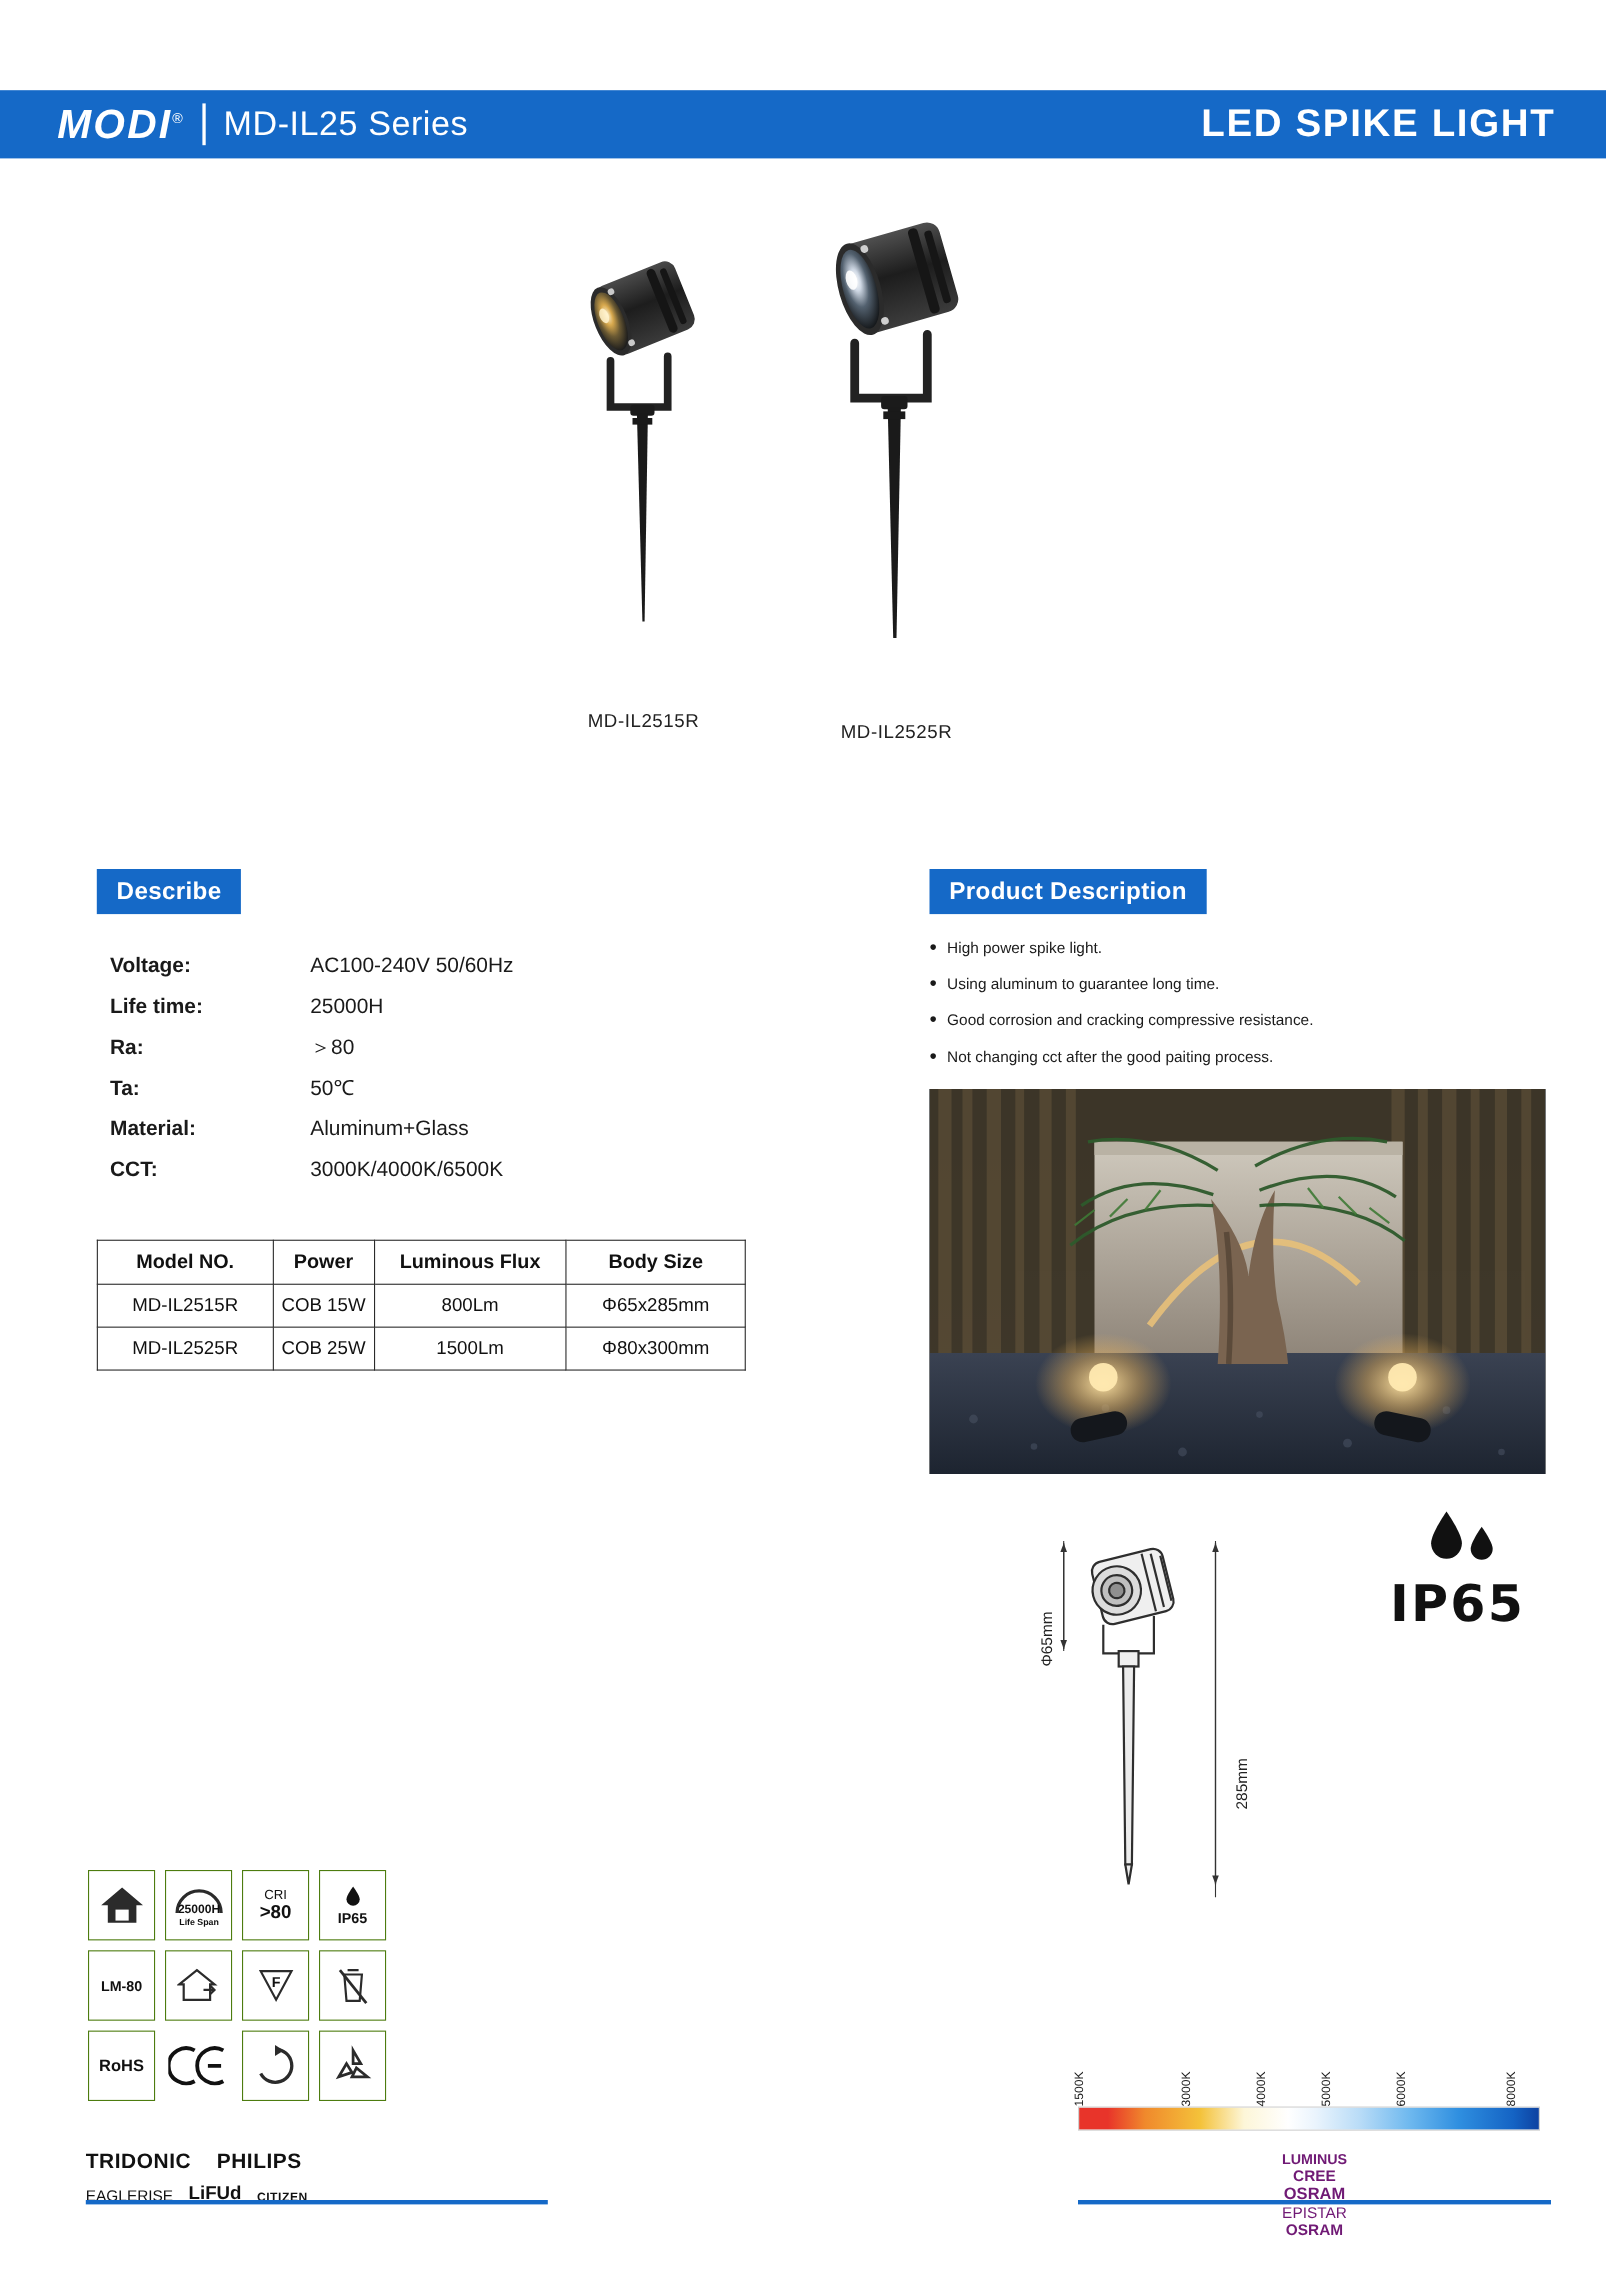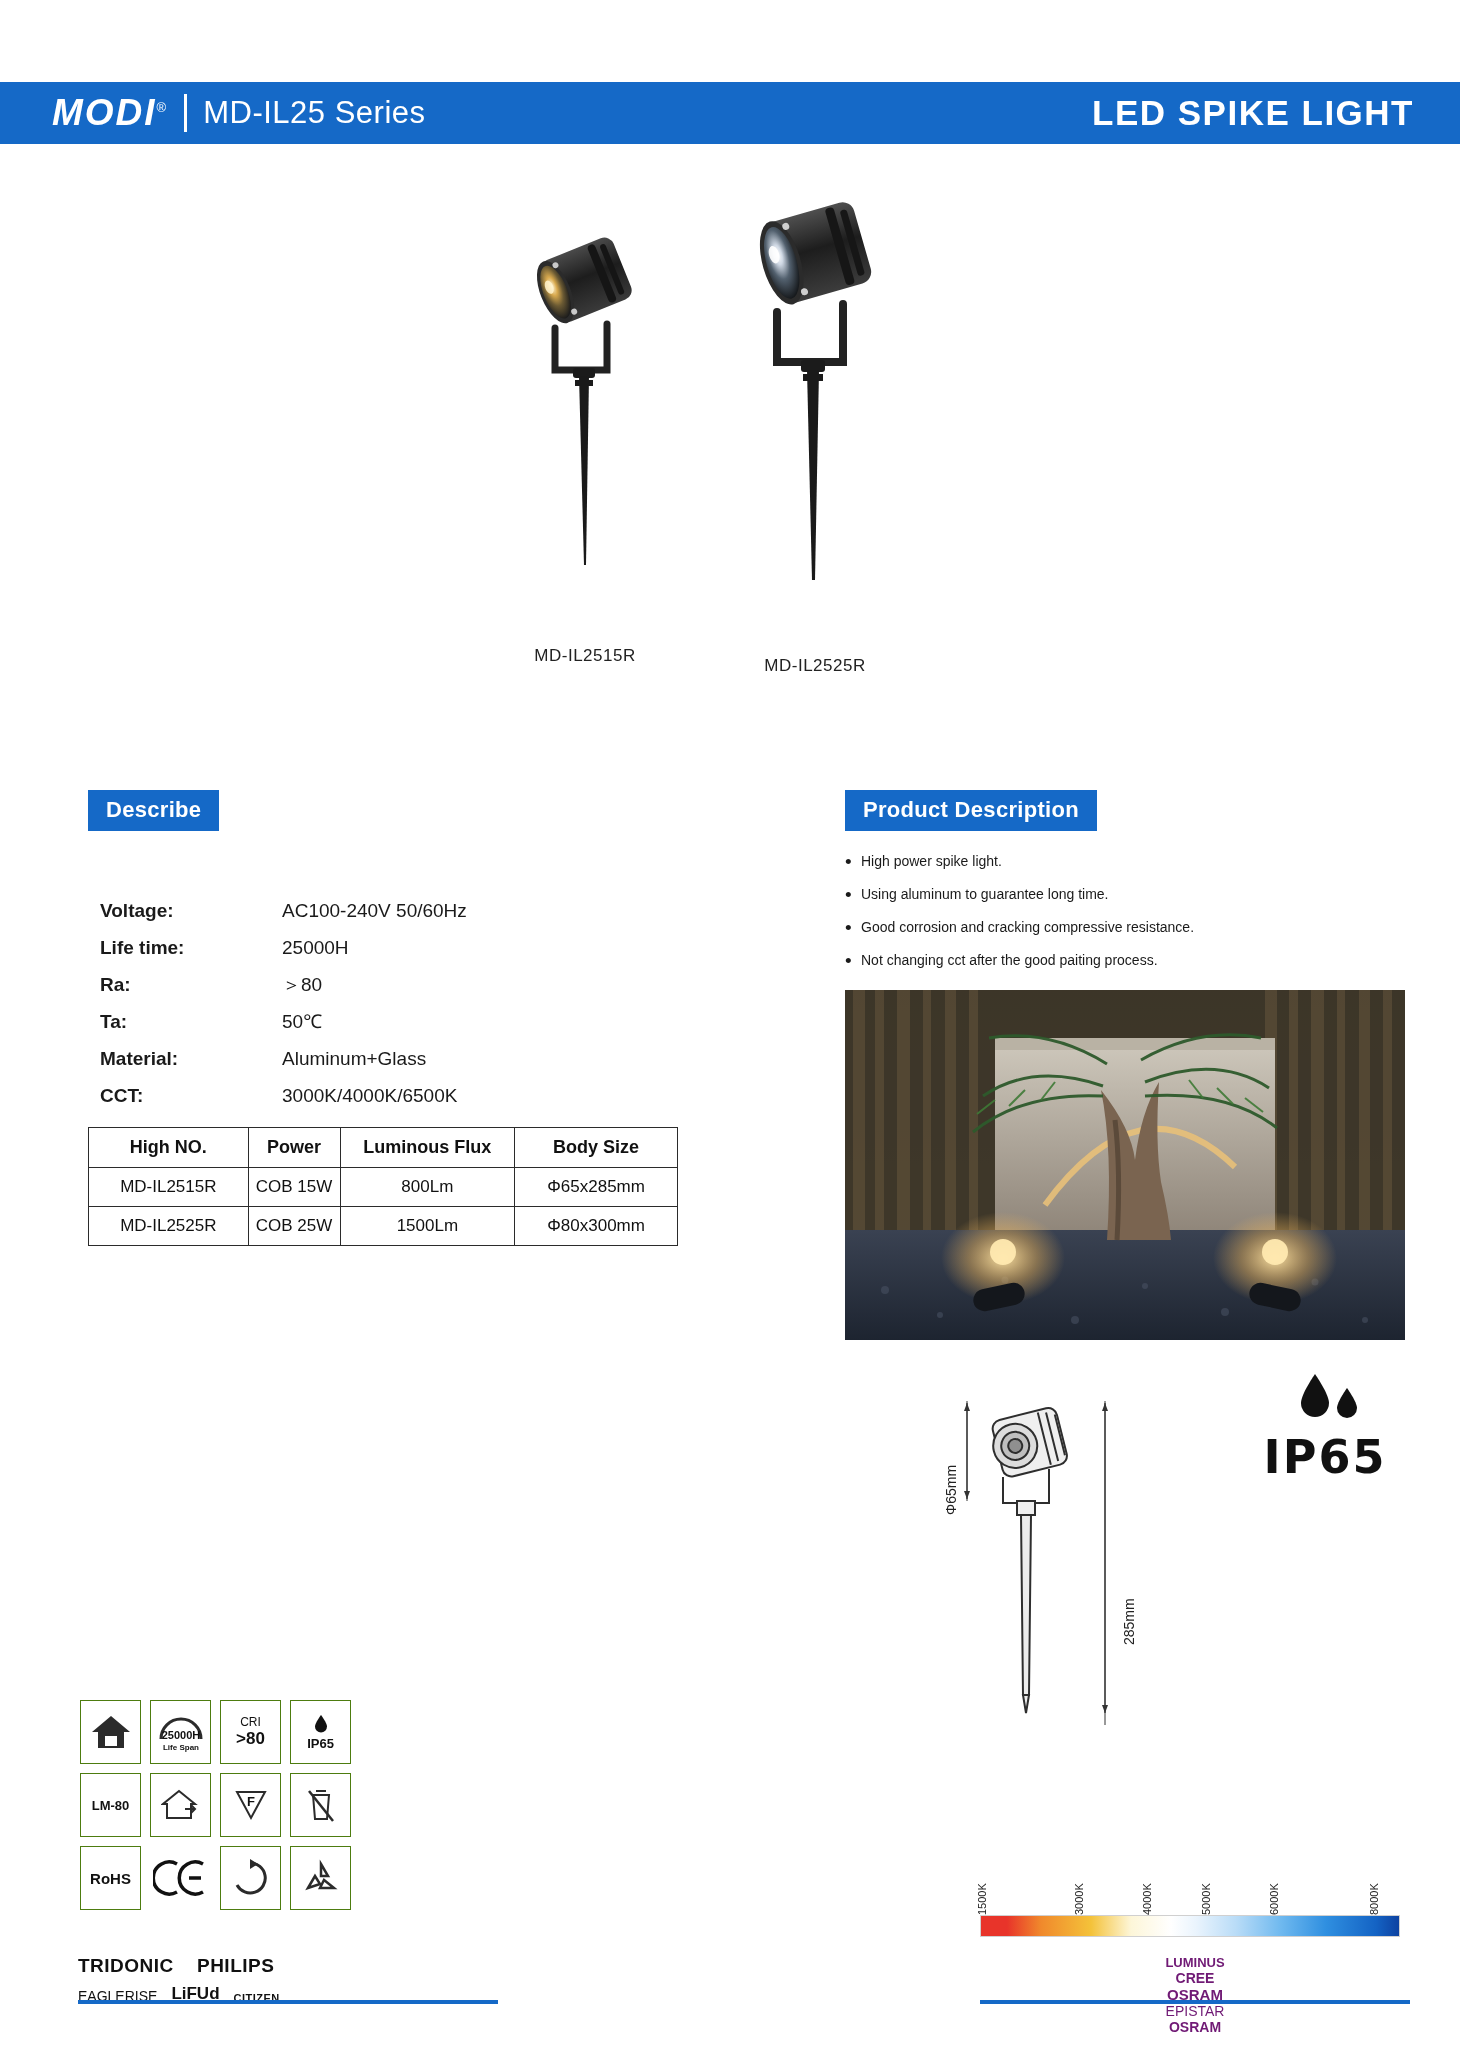--- a/index.html
+++ b/index.html
@@ -54,21 +54,21 @@
     display:inline-block;
     background:#1569c7; color:#fff;
     font-size:22px; font-weight:bold;
     padding:7px 18px 8px 18px;
     letter-spacing:0.3px;
   }
   .describe-head { position:absolute; left:88px; top:790px; }
   .pd-head { position:absolute; left:845px; top:790px; }
 
   
-  .specs { position:absolute; left:100px; top:892px; width:520px; }
+  .specs { position:absolute; left:100px; top:860px; width:520px; }
   .spec-row { display:flex; font-size:19px; line-height:37px; color:#1a1a1a; }
   .spec-key { width:182px; font-weight:bold; }
   .spec-val { font-weight:normal; }
 
   
   .tbl { position:absolute; left:88px; top:1127px; width:590px; border-collapse:collapse; }
   .tbl td, .tbl th {
     border:1px solid #2b2b2b;
     text-align:center;
     font-size:17px;
@@ -281,21 +281,21 @@
     </div>
     <div class="spec-row">
       <div class="spec-key">CCT:</div>
       <div class="spec-val">3000K/4000K/6500K</div>
     </div>
   </div>
 
   <table class="tbl">
     <tbody>
         <tr>
-      <th class="c0">High NO.</th>
+      <th class="c0">Model NO.</th>
       <th class="c1">Power</th>
       <th class="c2">Luminous Flux</th>
       <th class="c3">Body Size</th>
     </tr>
     <tr>
       <td>MD-IL2515R</td>
       <td>COB 15W</td>
       <td>800Lm</td>
       <td>Φ65x285mm</td>
     </tr>

